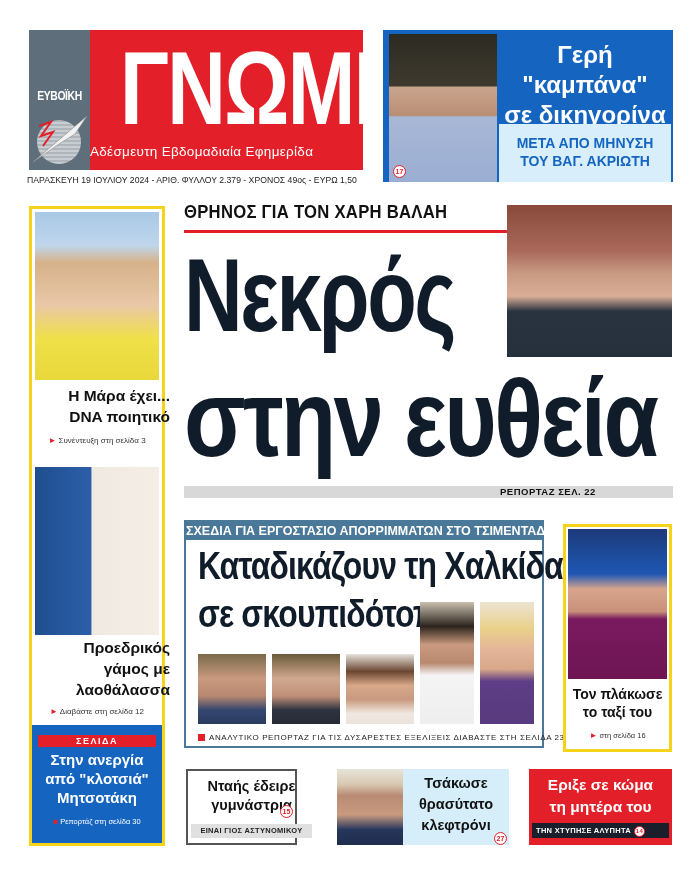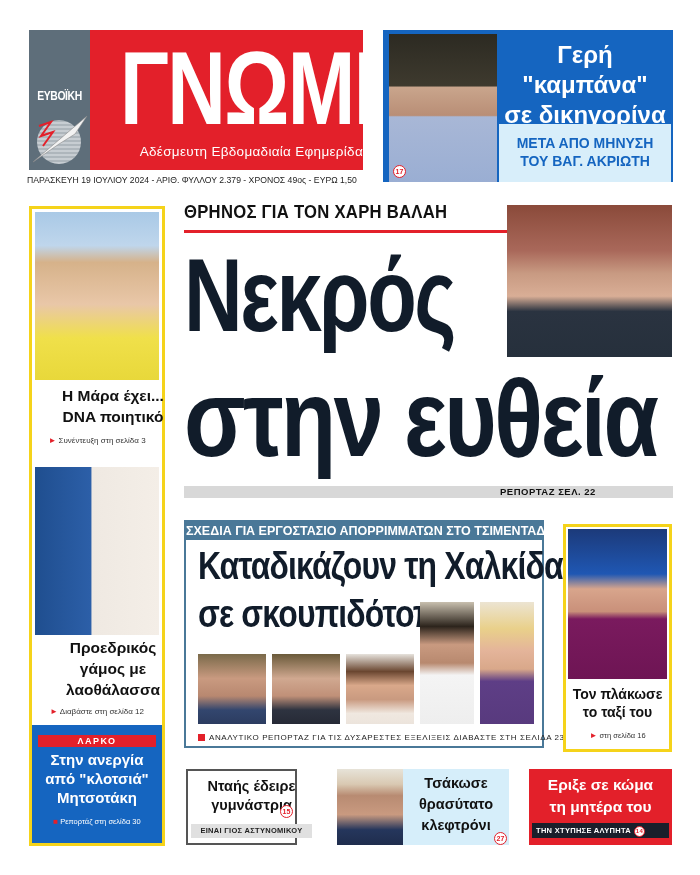--- a/index.html
+++ b/index.html
@@ -7,34 +7,34 @@
   body { font-family: "Liberation Sans", "DejaVu Sans", sans-serif; position: relative; color: #111; }
 
   .abs { position: absolute; }
 
   
   .mast-grey { left: 29px; top: 30px; width: 77px; height: 140px; background: #5e6e7a; }
   .mast-grey .region { position: absolute; top: 58px; left: 0; width: 61px; text-align: center; color: #fff; font-weight: bold; font-size: 13px; letter-spacing: -0.5px; transform: scaleX(0.8); }
   .mast-grey .emblem { position: absolute; top: 90px; left: 8px; width: 44px; height: 44px; border-radius: 50%; background: repeating-linear-gradient(0deg, #c7cdd2 0 2px, #aeb6bc 2px 4px); }
   .mast-red { left: 90px; top: 30px; width: 273px; height: 140px; background: #e3202a; }
   .mast-red .name { position: absolute; top: 6px; left: 0; width: 273px; text-align: center; color: #fff; font-weight: bold; font-size: 104px; line-height: 104px; letter-spacing: -2px; transform: scaleX(0.78); transform-origin: center; }
-  .mast-red .tag { position: absolute; top: 114px; left: 0; width: 273px; text-align: right; color: #fff; font-size: 13.5px; letter-spacing: 0.3px; }
+  .mast-red .tag { position: absolute; top: 114px; left: 0; width: 273px; text-align: left; color: #fff; font-size: 13.5px; letter-spacing: 0.3px; }
   .dateline { left: 27px; top: 175px; width: 345px; font-size: 9.3px; color: #222; white-space: nowrap; transform: scaleX(0.93); transform-origin: left; }
 
   
   .teaser-top { left: 383px; top: 30px; width: 290px; height: 152px; background: #1565c0; border: 2px solid #1565c0; }
   .teaser-top .photo { position: absolute; left: 4px; top: 2px; width: 108px; height: 148px; background: linear-gradient(180deg, #2c2a22 0%, #3e3a2e 35%, #c9a58c 36%, #b98e76 55%, #a8b7d6 56%, #9aaed3 100%); }
   .teaser-top .title { position: absolute; left: 114px; top: 8px; width: 172px; text-align: center; color: #fff; font-weight: bold; font-size: 24px; line-height: 30px; }
   .teaser-top .sub { position: absolute; left: 114px; top: 92px; width: 172px; height: 58px; background: #d8eefa; color: #1565c0; font-weight: bold; font-size: 14px; line-height: 18px; text-align: center; padding-top: 10px; }
   .badge { display: inline-block; width: 13px; height: 13px; border: 1px solid #e3202a; border-radius: 50%; color: #e3202a; background: #fff; font-size: 7px; font-weight: bold; line-height: 11px; text-align: center; }
 
   
   .left-col { left: 29px; top: 206px; width: 136px; height: 640px; border: 3px solid #f5d31a; background: #fff; }
   .mara-photo { position: absolute; left: 3px; top: 3px; width: 124px; height: 168px; background: linear-gradient(180deg, #a9c9e6 0%, #bfd6ec 20%, #d6b28a 30%, #e9c7a8 55%, #f0e04a 75%, #e8d83a 100%); }
-  .story-title { position: absolute; left: 16px; width: 130px; text-align: center; font-weight: bold; color: #111; }
+  .story-title { position: absolute; left: 8px; width: 130px; text-align: right; font-weight: bold; color: #111; }
   .story-ref { position: absolute; left: 0; width: 130px; text-align: center; font-size: 8px; color: #333; }
   .arrow { color: #e3202a; font-size: 8px; }
   .wedding-photo { position: absolute; left: 3px; top: 258px; width: 124px; height: 168px; background: linear-gradient(90deg, #1f4e8f 0%, #2c5fa8 45%, #efe9e2 46%, #f4eee7 100%); }
   .larko { position: absolute; left: 0; top: 516px; width: 130px; height: 118px; background: #1565c0; }
   .larko .kicker { position: absolute; left: 6px; top: 10px; width: 118px; height: 12px; background: #e3202a; color: #fff; font-size: 9px; font-weight: bold; letter-spacing: 1.5px; text-align: center; line-height: 12px; }
   .larko .title { position: absolute; left: 0; top: 25px; width: 130px; text-align: center; color: #fff; font-weight: bold; font-size: 15px; line-height: 19px; }
   .larko .ref { position: absolute; left: 0; top: 92px; width: 130px; text-align: center; color: #fff; font-size: 7.5px; }
 
   
   .kicker-main { left: 184px; top: 201px; width: 300px; font-weight: bold; font-size: 18.5px; color: #111; letter-spacing: 0.3px; white-space: nowrap; transform: scaleX(0.9); transform-origin: left; }
@@ -117,21 +117,21 @@
 
   <div class="wedding-photo"></div>
   <div class="story-title" style="top:428px;font-size:15.5px;line-height:21px">
     <div>Προεδρικός</div>
     <div>γάμος με</div>
     <div>λαοθάλασσα</div>
   </div>
   <div class="story-ref" style="top:498px"><span class="arrow">►</span> <span>Διαβάστε στη σελίδα 12</span></div>
 
   <div class="larko">
-    <div class="kicker">ΛΑΡΚΟ</div>
+    <div class="kicker">ΣΕΛΙΔΑ</div>
     <div class="title">
       <div>Στην ανεργία</div>
       <div>από "κλοτσιά"</div>
       <div>Μητσοτάκη</div>
     </div>
     <div class="ref"><span class="arrow">■</span> <span>Ρεπορτάζ στη σελίδα 30</span></div>
   </div>
 </div>
 
 <div class="abs kicker-main">ΘΡΗΝΟΣ ΓΙΑ ΤΟΝ ΧΑΡΗ ΒΑΛΑΗ</div>

